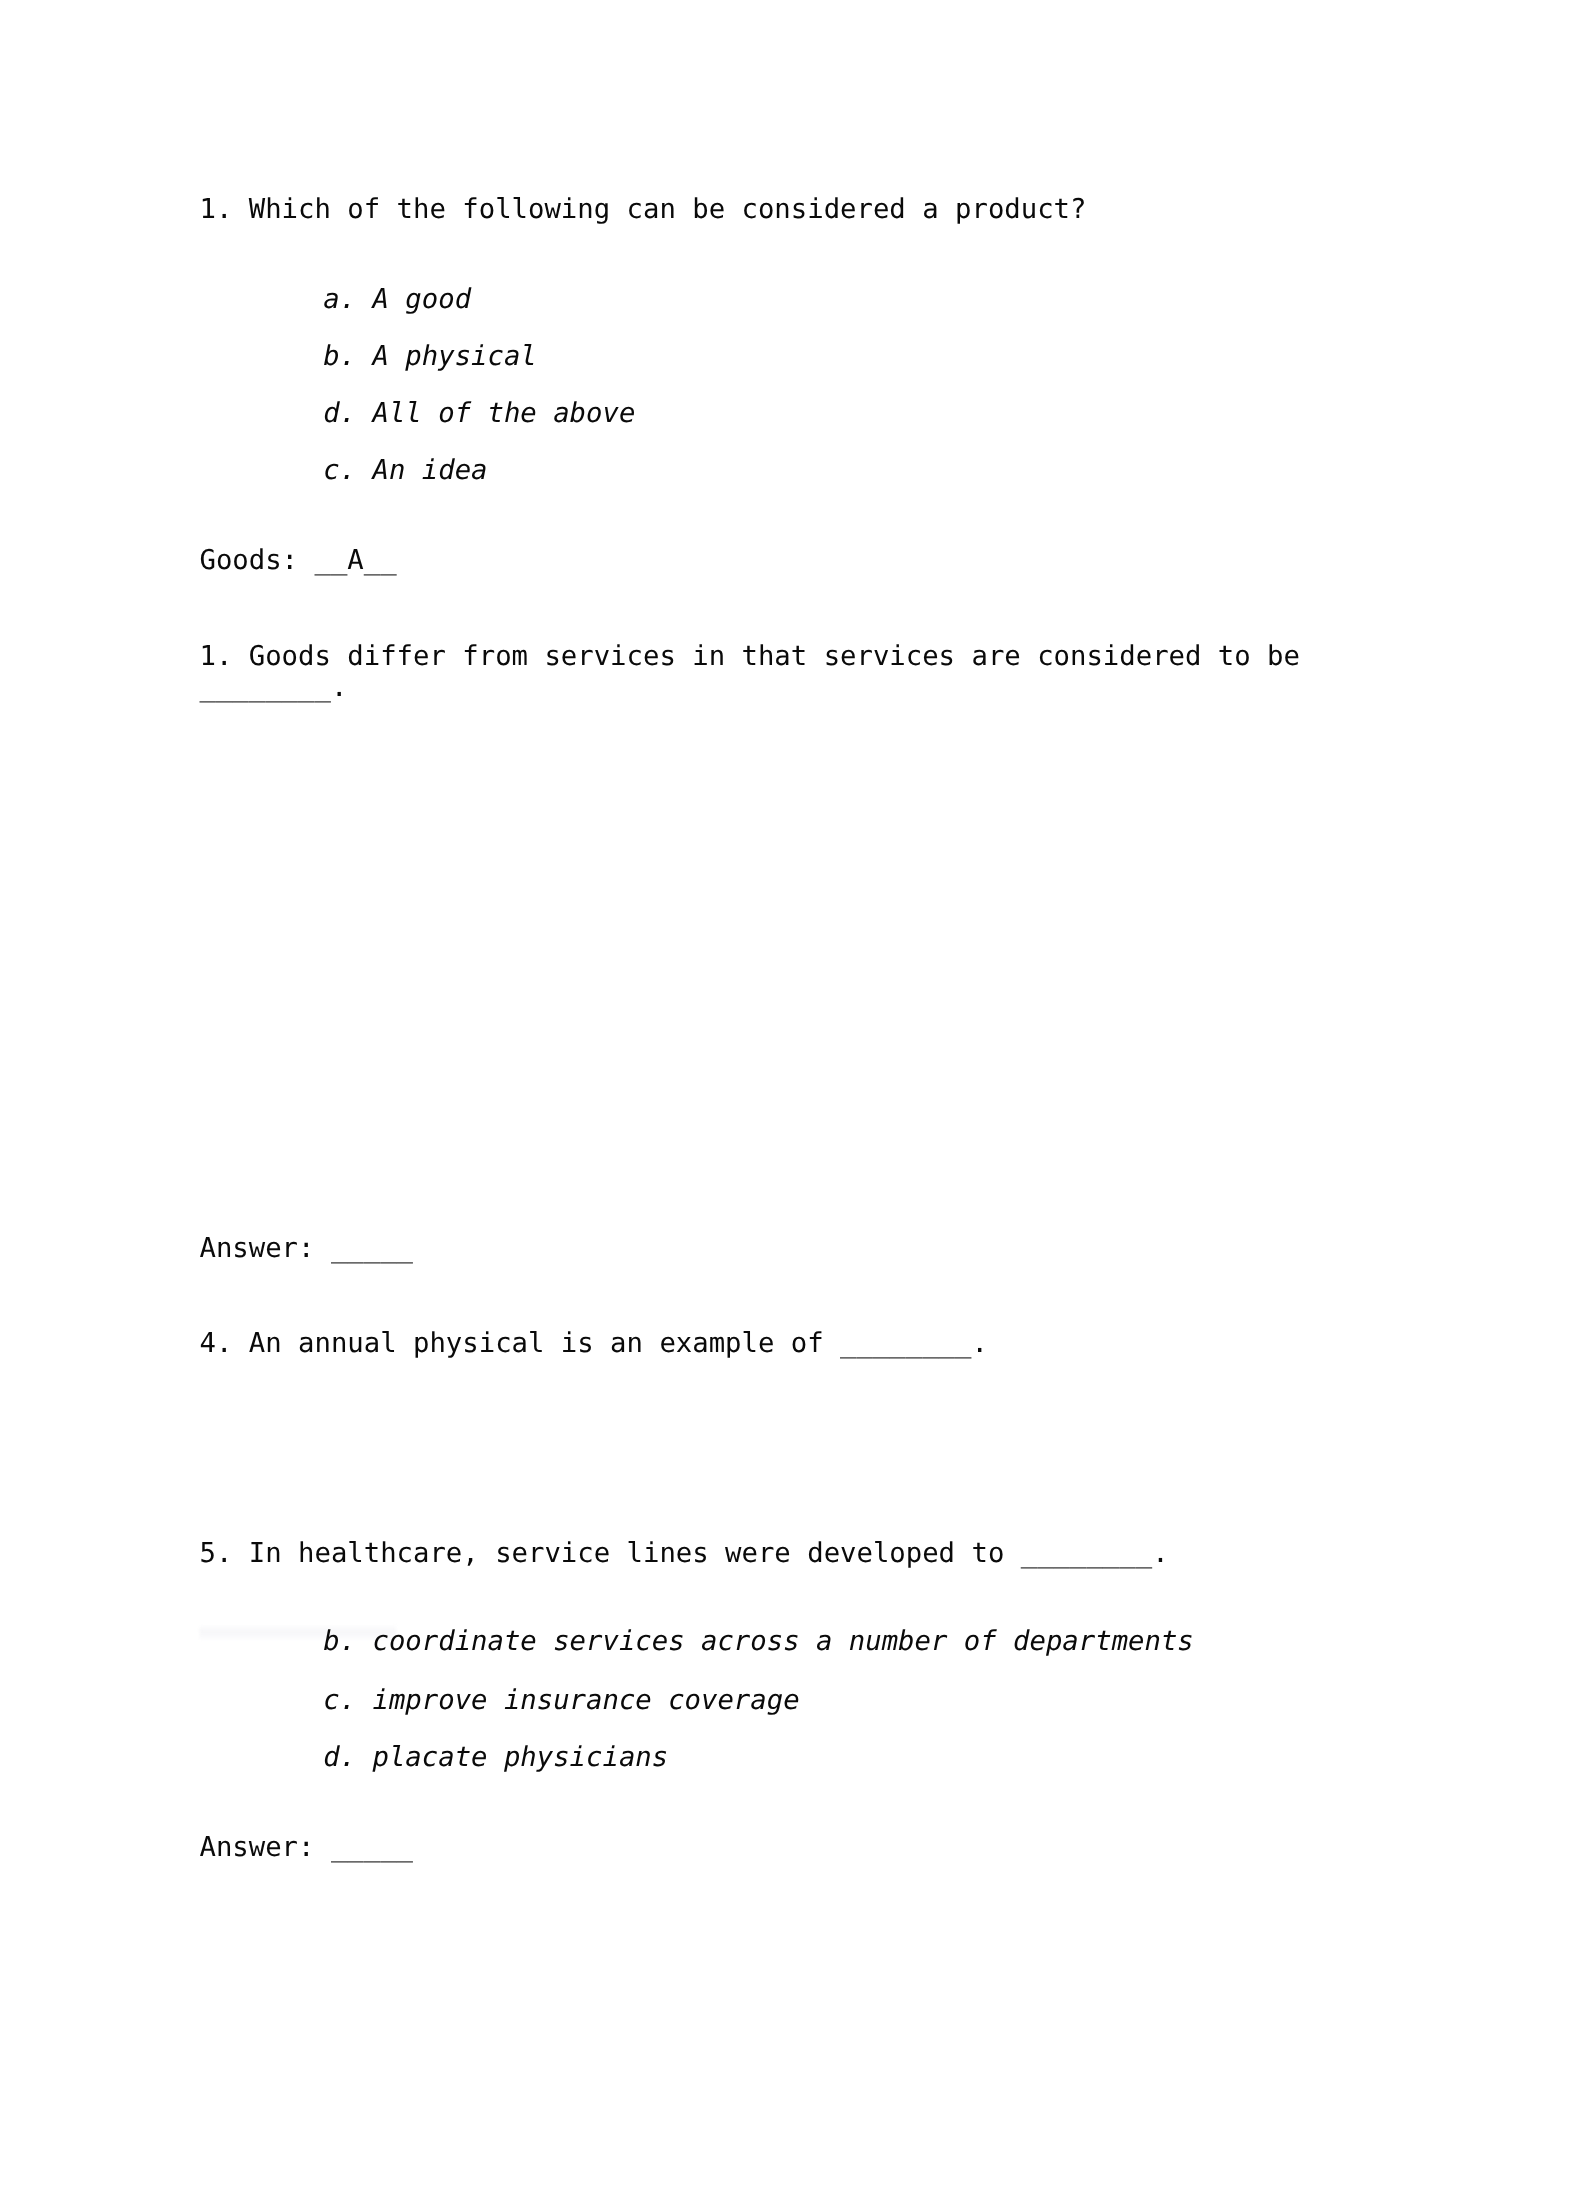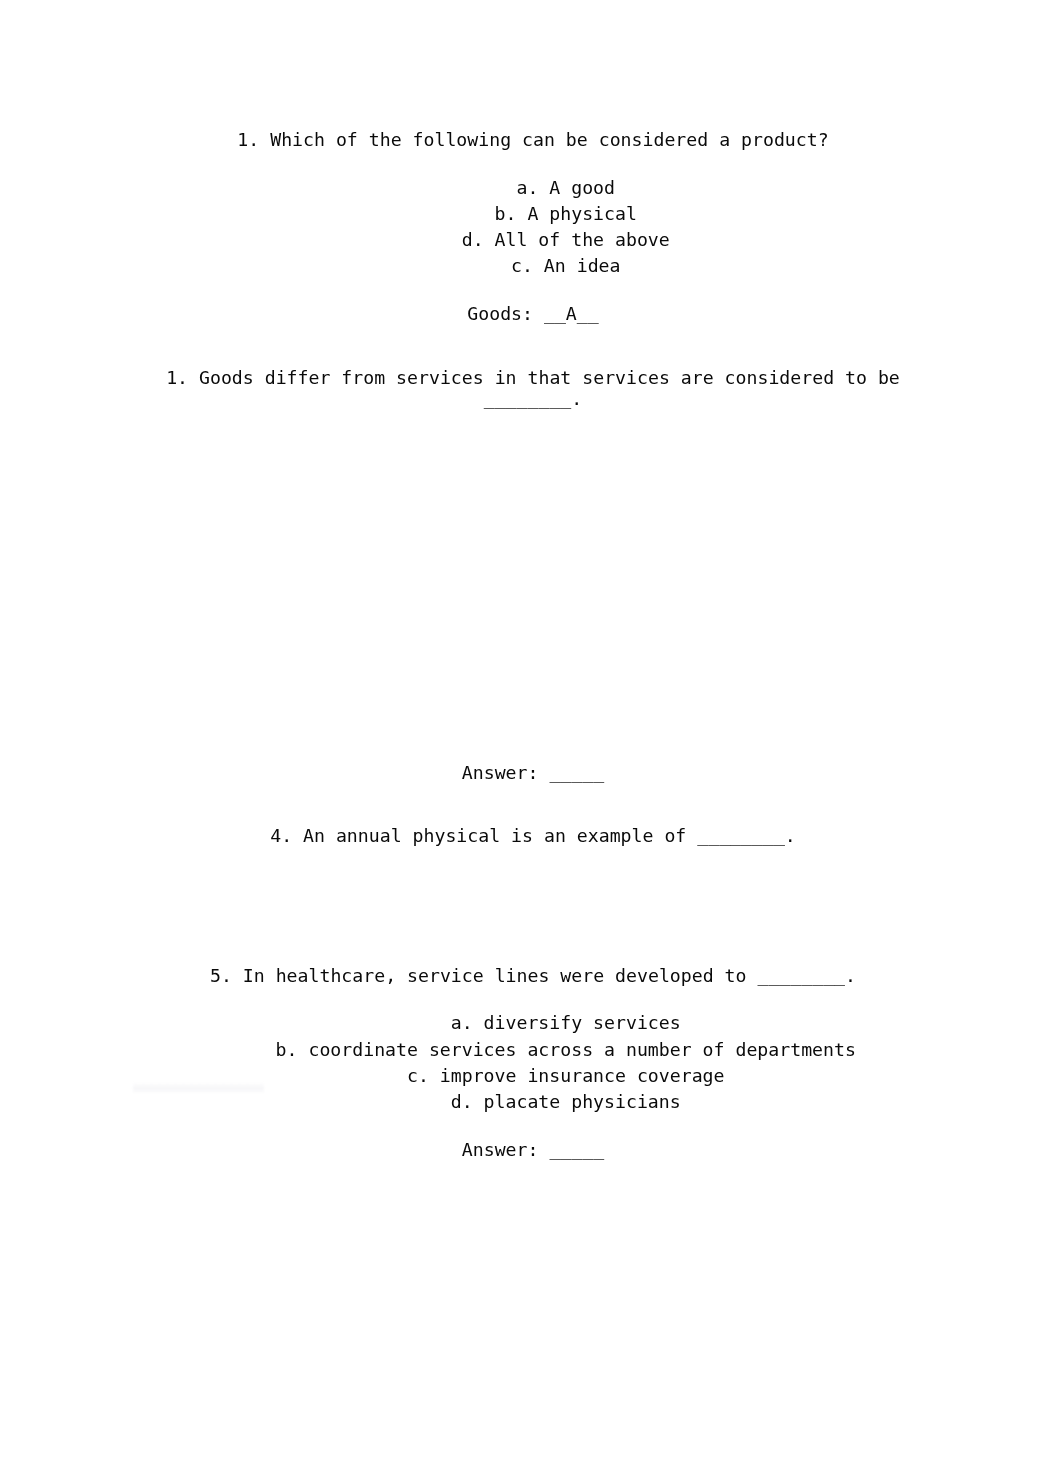--- a/index.html
+++ b/index.html
@@ -20,38 +20,38 @@
   }
   .content {
     position: absolute;
     left: 133px;
     top: 129px;
     width: 800px;
   }
   .q-block {
     margin: 0;
     padding: 0;
-    text-align: center;
   }
   .q-text {
     white-space: pre-wrap;
     margin: 0;
     letter-spacing: 0;
   }
   .options {
     margin: 0;
     padding: 0;
     list-style: none;
     text-indent: 0;
     padding-left: 65.5px;
   }
   .options li {
     white-space: pre;
-    margin: 5px;
+    margin: 17px;
     padding: 0;
+    font-style: italic;
   }
   .answer-line {
     white-space: pre;
     margin: 0;
   }
   .spacer-1 { height: 21.3px; }
   .spacer-2 { height: 42.6px; }
   .gap-q2 { height: 192px; }
   .gap-q3 { height: 160px; }
   .gap-q4 { height: 118px; }
@@ -111,21 +111,20 @@
     <div class="q-block">
       <p class="q-text">4. An annual physical is an example of ________.</p>
     </div>
 
     <div class="gap-q4"></div>
 
     <div class="q-block">
       <p class="q-text">5. In healthcare, service lines were developed to ________.</p>
       <div class="spacer-1"></div>
       <ul class="options">
-        <li>a. diversify services</li>
         <li>b. coordinate services across a number of departments</li>
         <li>c. improve insurance coverage</li>
         <li>d. placate physicians</li>
       </ul>
       <div class="spacer-1"></div>
       <p class="answer-line">Answer: _____</p>
     </div>
 
   </div>
 </div>

